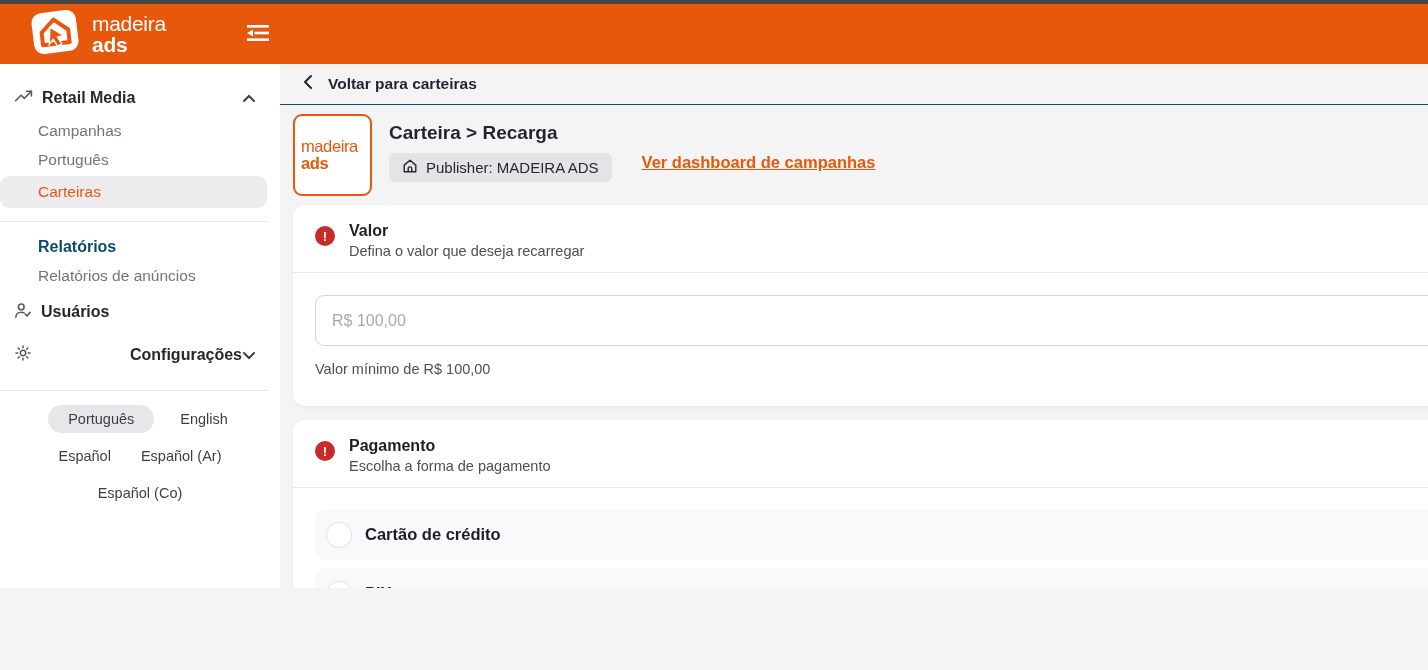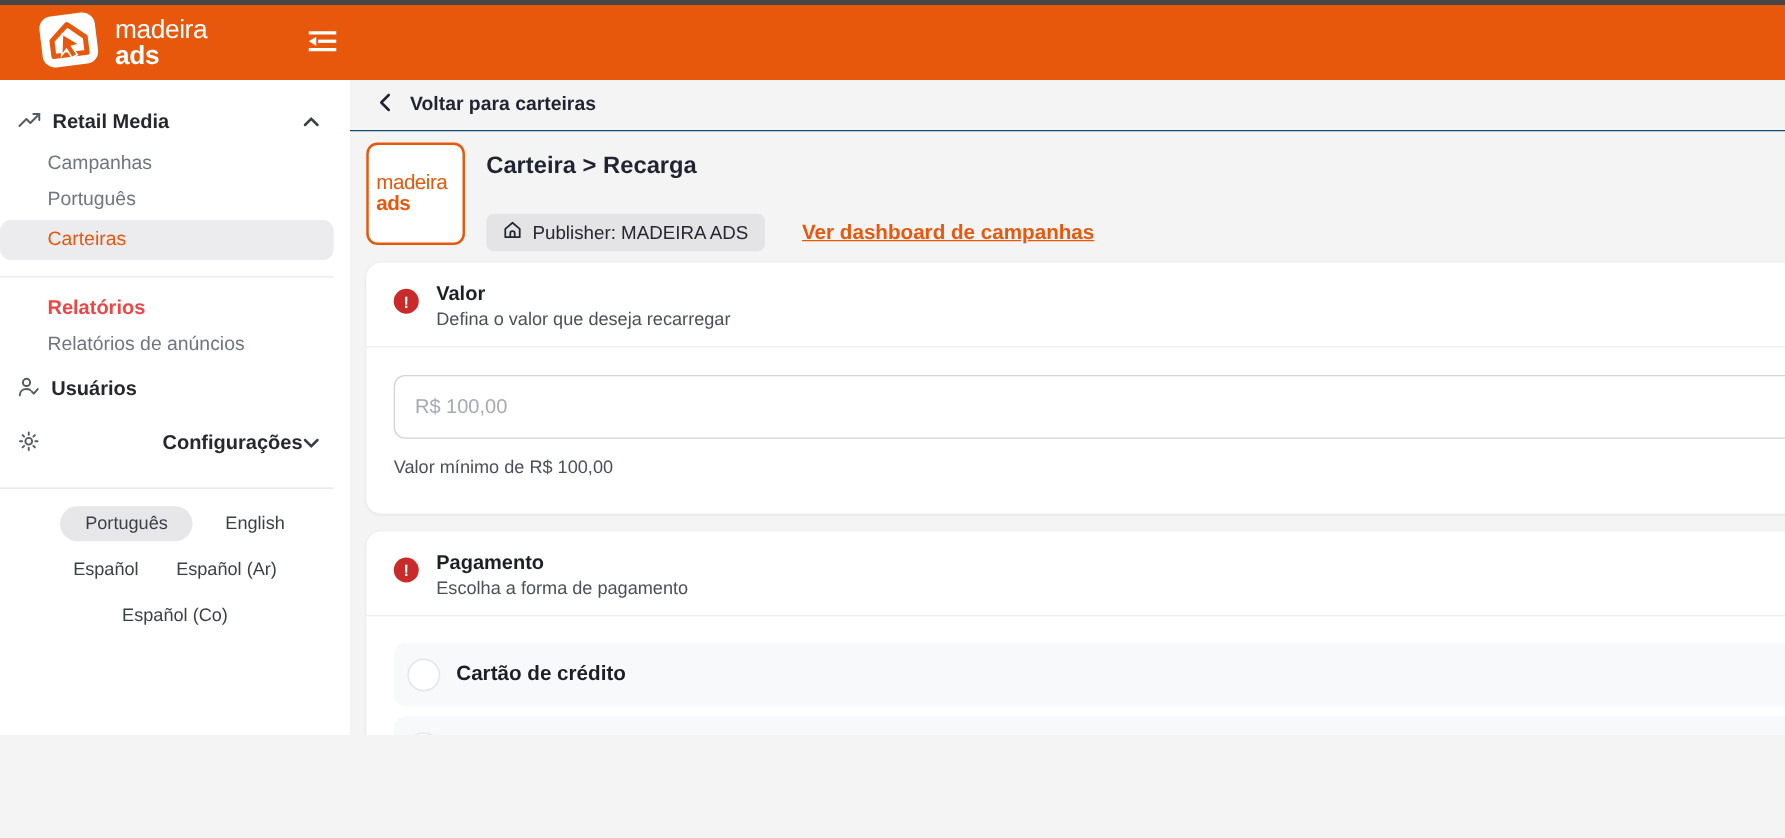--- a/index.html
+++ b/index.html
@@ -19,21 +19,21 @@
   .body { display:flex; height:524px; }
   .sidebar { width:280px; background:#fff; flex:0 0 280px; padding-top:20px; position:relative; }
   .main { flex:1; background:#f4f4f5; overflow:hidden; }
 
   
   .nav-row { display:flex; align-items:center; height:28px; padding:0 24px 0 14px; margin:0 0 6px 0; cursor:pointer; }
   .nav-row .lbl { font-size:16px; font-weight:700; color:#26282e; margin-left:9px; flex:1; }
   .nav-sub { display:block; font-size:15.5px; color:#6f7680; padding:4px 14px 4px 38px; margin-bottom:3px; cursor:pointer; text-decoration:none; }
   .nav-sub.active { background:#ececee; color:#E8580C; font-weight:500; border-radius:9px; width:267px; padding-top:7px; padding-bottom:7px; margin-bottom:0; }
   .side-divider { border:none; border-top:1px solid #e7e7e9; width:267px; margin:13px 0 13px 0; }
-  .nav-plain { display:block; font-size:16px; font-weight:700; color:#ef4444; padding:3px 14px 3px 38px; margin-bottom:4px; cursor:pointer; }
+  .nav-plain { display:block; font-size:16px; font-weight:700; color:#0c4a6e; padding:3px 14px 3px 38px; margin-bottom:4px; cursor:pointer; }
   .icon-gray { color:#565b63; flex:0 0 auto; }
   .chev { color:#3c3f45; }
 
   .side-footer { text-align:center; margin-top:52px; font-size:15.5px; color:#3c3f45; }
   .side-footer .ver { font-size:11px; }
   .vtex-link { color:#E8580C; text-decoration:underline; cursor:pointer; }
 
   .lang-divider { border:none; border-top:1px solid #e2e2e4; width:267px; margin:21px 0 14px 0; }
   .langs { width:250px; margin:0 auto; text-align:center; }
   .lang-row { display:flex; justify-content:center; align-items:center; gap:22px; margin-bottom:9px; }
@@ -43,21 +43,21 @@
   
   .back-bar { height:41px; display:flex; align-items:center; gap:15px; padding-left:23px; border-bottom:1px solid #0c4a6e; }
   .back-bar .txt { font-size:15.5px; font-weight:700; color:#1f2430; cursor:pointer; }
 
   .page-header { display:flex; align-items:flex-start; margin:9px 0 9px 13px; }
   .logo-box { width:79px; height:82px; background:#fff; border:2px solid #E8580C; border-radius:9px; display:flex; flex-direction:column; justify-content:center; padding-left:6px; color:#E8580C; line-height:1.05; }
   .logo-box .l1 { font-size:16.5px; font-weight:400; letter-spacing:-.4px; }
   .logo-box .l2 { font-size:16.5px; font-weight:700; letter-spacing:-.4px; }
   .ph-text { margin-left:17px; padding-top:8px; }
   .ph-title { font-size:19px; font-weight:700; color:#1f2430; }
-  .ph-row { display:flex; align-items:center; margin-top:27px; }
+  .ph-row { display:flex; align-items:flex-start; margin-top:9px; }
   .pub-badge { display:flex; align-items:center; gap:8px; background:#e4e4e6; border-radius:6px; padding:5px 13px; font-size:15px; color:#26282e; }
   .dash-link { margin-left:30px; font-size:16.5px; font-weight:700; color:#E8580C; text-decoration:underline; cursor:pointer; }
 
   .card { background:#fff; border-radius:12px; margin:0 -40px 14px 13px; box-shadow:0 1px 3px rgba(0,0,0,.07); }
   .card-head { display:flex; align-items:flex-start; padding:17px 22px 13px 22px; border-bottom:1px solid #ececee; }
   .err-badge { width:20px; height:20px; border-radius:50%; background:#C92A2A; color:#fff; font-size:13px; font-weight:700; display:flex; align-items:center; justify-content:center; margin-top:4px; flex:0 0 auto; }
   .ch-text { margin-left:14px; }
   .ch-title { font-size:16px; font-weight:700; color:#1c1f26; }
   .ch-sub { font-size:14.5px; color:#4b4f57; margin-top:3px; }
 

